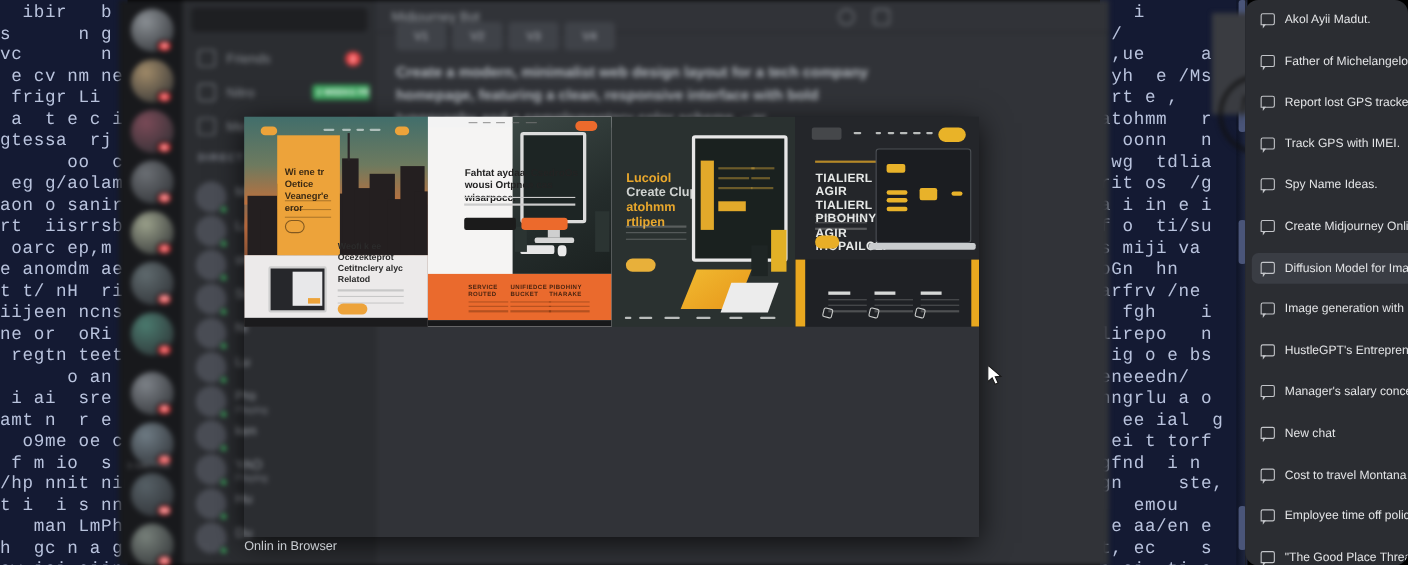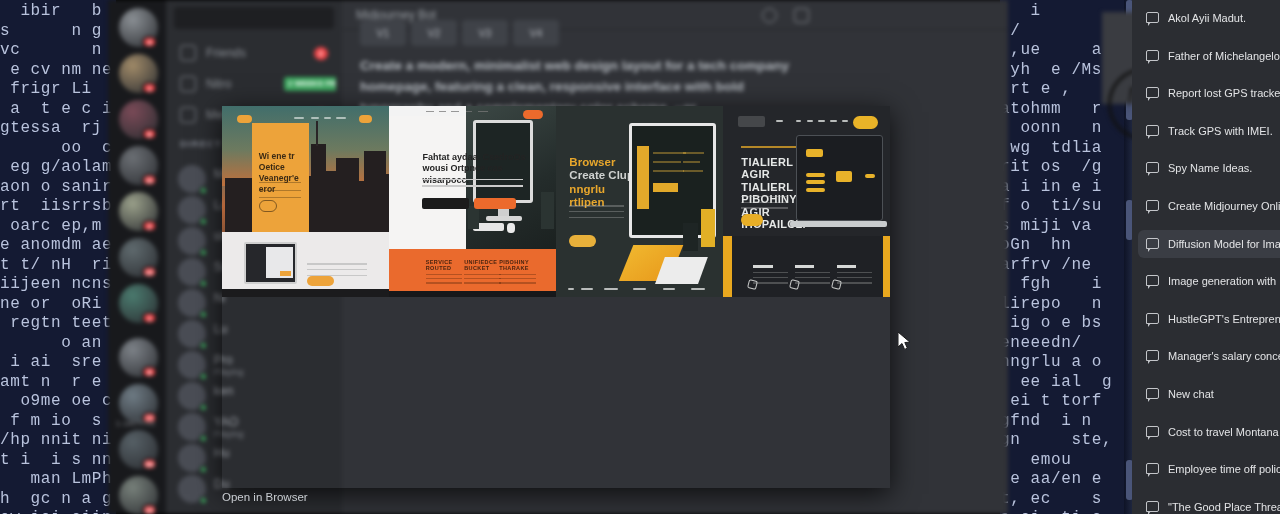--- a/index.html
+++ b/index.html
@@ -251,21 +251,21 @@
   
   #open-in-browser{
     position:absolute; left:222px; top:491px;
     font-size:11.5px; color:#c8ccd1;
   }
   #cursor{ position:absolute; left:898px; top:332px; width:14px; height:19px; }
 
   
   #chat-sidebar{
     position:absolute; left:1132px; top:0; width:148px; height:514px;
-    background:#2b2d32; overflow:hidden;
+    background:#2b2d32; overflow:hidden;border-radius:12px;
   }
   .chat-item{
     position:absolute; left:6px; width:152px; height:28px; border-radius:6px;
     padding-left:30px; font-size:11px; line-height:28px;
     color:#e3e4e6; white-space:nowrap; overflow:hidden;
   }
   .chat-item.active{ background:#3a3d44; }
   .chat-ic{
     position:absolute; left:8px; top:8px; width:13px; height:11px;
     border:1.4px solid #c3c5c9; border-radius:2px 2px 2px 0;
@@ -495,20 +495,22 @@
 Veanegr'e eror</div>
       <div class="ln" style="top:54%;"></div>
       <div class="ln" style="top:61%;"></div>
       <div class="ln" style="top:68%;"></div>
       <div class="btn"></div>
     </div>
     <div class="mon-shot">
       <div class="pane"></div>
         <div class="obar"></div>
     </div>
+    <div class="rt-head">Weofi k ee Ocezekteprot
+Cetitnclery alyc Relatod</div>
     <div class="rt-ln" style="bottom:17%;"></div>
     <div class="rt-ln" style="bottom:14%;"></div>
     <div class="rt-ln" style="bottom:11%;"></div>
     <div class="rt-btn"></div>
   </div>
 
   <div class="quad" id="q2">
     <div class="q2-top"></div>
     <div class="q2-left"></div>
     <div class="q2-photo">
@@ -550,23 +552,23 @@
     <div class="q2-fcol" style="left:66%;">
       <div class="t">PIBOHINY THARAKE</div>
       <div class="l"></div>
         <div class="l"></div>
         <div class="l"></div>
     </div>
   </div>
 
   <div class="quad" id="q3">
     <div class="q3-head">
-      <div>Browser</div>
+      <div>Lucoiol</div>
       <div class="w">Create Clup</div>
-      <div>nngrlu rtlipen</div>
+      <div>atohmm rtlipen</div>
     </div>
     <div class="q3-ln" style="top:52%;"></div>
     <div class="q3-ln" style="top:55%;"></div>
     <div class="q3-ln" style="top:58%;"></div>
     <div class="q3-btn"></div>
     <div class="q3-mon">
       <div class="yb" style="left:6%;top:18%;width:14%;height:58%;"></div>
       <div class="gl" style="left:26%;top:24%;width:40%;"></div>
       <div class="gl" style="left:26%;top:32%;width:34%;"></div>
       <div class="gl" style="left:26%;top:40%;width:38%;"></div>
@@ -637,21 +639,21 @@
         <div class="l"></div>
         <div class="l"></div>
         <div class="l"></div>
     </div>
     <div class="q4-fico" style="left:15%;"></div>
     <div class="q4-fico" style="left:40%;"></div>
     <div class="q4-fico" style="left:65%;"></div>
   </div>
 </div>
 
-<div id="open-in-browser">Open in Browser</div>
+<div id="open-in-browser">Onlin in Browser</div>
 
 <svg id="cursor" viewBox="0 0 14 19">
   <polygon points="0,0 0,15 4,11.5 6.6,17.4 9.4,16.2 6.8,10.5 12,10.2" fill="#fff" stroke="#1a1a1a" stroke-width="1"></polygon>
 </svg>
 
 <div class="edge-line"></div>
 <div id="chat-sidebar">
     <div class="chat-item" style="top: 4px;">Akol Ayii Madut.<div class="chat-ic"></div></div>
     <div class="chat-item" style="top: 41.6px;">Father of Michelangelo's<div class="chat-ic"></div></div>
     <div class="chat-item" style="top: 79.2px;">Report lost GPS tracker.<div class="chat-ic"></div></div>

